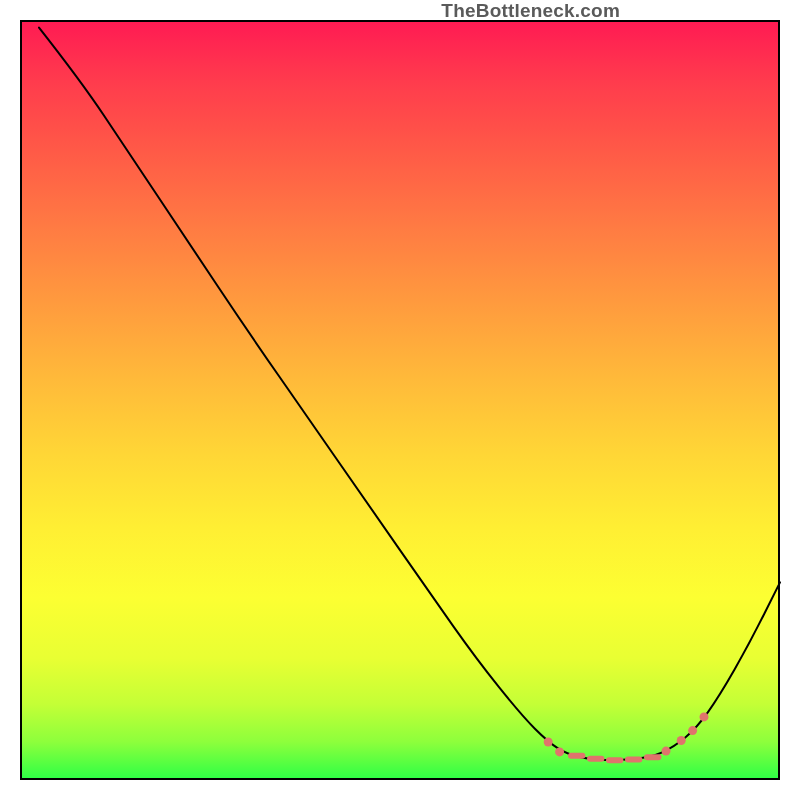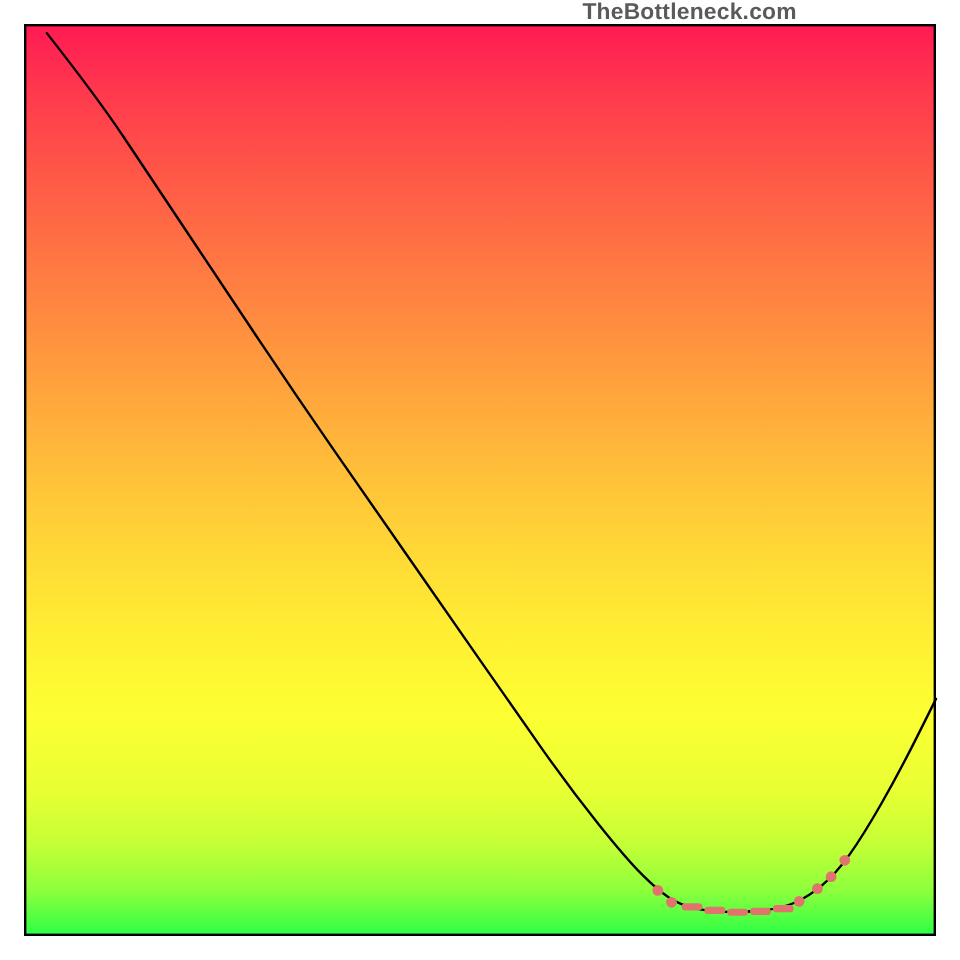--- a/index.html
+++ b/index.html
@@ -8,21 +8,20 @@
     width: 800px;
     height: 800px;
     overflow: hidden;
     font-family: Arial, Helvetica, sans-serif;
     background: #ffffff;
   }
   .canvas-wrap {
     position: relative;
     width: 640px;
     height: 800px;
-    padding-left: 44px;
   }
   .gradient-bg {
     position: absolute;
     left: 20px;
     top: 20px;
     width: 760px;
     height: 760px;
     background: linear-gradient(to bottom,
       #ff1a53 0%,
       #ff3b4d 8%,

